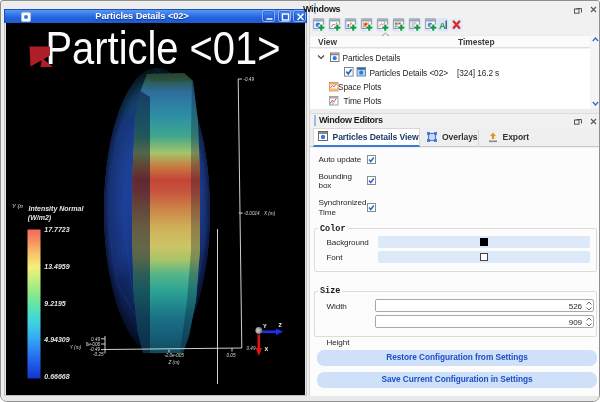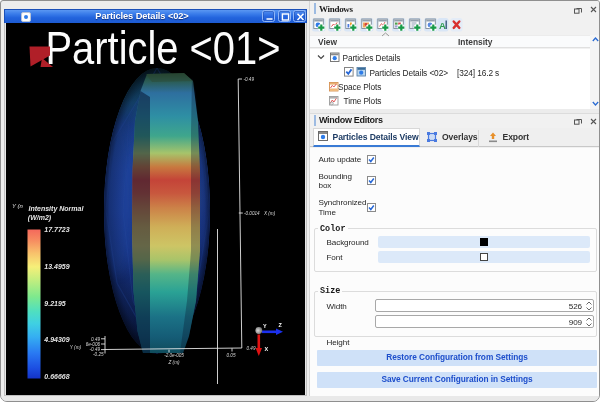--- a/index.html
+++ b/index.html
@@ -24,21 +24,21 @@
       border:1px solid #8fb6f8;box-shadow:inset 0 0 0 1px rgba(30,70,160,.4);}
   .wbtn svg{position:absolute;left:0;top:0;}
   
   #rpanel{left:309px;top:0;width:290px;height:395px;background:#f1f1f1;}
   .paneltitle{font-weight:bold;font-size:9px;color:#1a1a1a;letter-spacing:-0.3px;}
   .accent{width:1.5px;background:#9dbbe2;}
   .treetext{font-size:8.3px;color:#262626;white-space:nowrap;letter-spacing:-0.1px;}
   .lbl{font-size:8.1px;color:#262626;white-space:nowrap;letter-spacing:-0.1px;}
   .bluefield{background:#dcE9f9;border-radius:2px;}
   .spinfield{background:#fff;border:1px solid #a8a8a8;border-radius:2px;}
-  .btn{left:316px;width:280px;height:15.5px;background:#cfe1f8;border-radius:1px;
+  .btn{left:316px;width:280px;height:15.5px;background:#cfe1f8;border-radius:7px;
        text-align:center;font-weight:bold;font-size:8.3px;color:#1d4ecb;
        letter-spacing:-0.05px;}
   fieldset{position:absolute;border:1px solid #dcdcdc;border-radius:2px;margin:0;padding:0;}
   fieldset legend{font-weight:bold;font-size:8.5px;color:#1a1a1a;margin-left:3px;
        padding:0 2px;font-family:Liberation Mono, monospace;}
 </style></head>
 <body>
 <div id="app">
 
   <div id="child" class="abs"></div>
@@ -211,21 +211,21 @@
       <text x="38.3" y="282.5">9.2195</text>
       <text x="38.3" y="319.2">4.94309</text>
       <text x="38.3" y="356">0.66668</text>
     </g>
   </svg>
 
   <div id="rpanel" class="abs"></div>
   <div class="abs" style="left:308px;top:0;width:1px;height:395px;background:#d5d5d5;"></div>
 
   <div class="abs accent" style="left:313px;top:2px;height:11px;"></div>
-  <div class="abs paneltitle" style="left:318px;top:2.5px;font-family:Liberation Serif, serif;">Windows</div>
+  <div class="abs paneltitle" style="left:302px;top:2.5px;">Windows</div>
   <svg class="abs" style="left:573px;top:4.5px;" width="8" height="8" viewBox="0 0 8 8">
       <path d="M2.5 2.5 h5 v4" fill="none" stroke="#555" stroke-width="1"></path>
       <rect x="0.5" y="3" width="4.5" height="4.2" fill="#f1f1f1" stroke="#555" stroke-width="1"></rect>
     </svg>
   <svg class="abs" style="left:588.5px;top:5px;" width="7" height="7" viewBox="0 0 7 7">
       <path d="M1 1 L6 6 M6 1 L1 6" stroke="#555" stroke-width="1.1"></path>
     </svg>
 
   <svg class="abs" style="left:311px;top:17px;" width="152" height="14" viewBox="0 0 152 14">
     <defs>
@@ -299,21 +299,21 @@
     </g>
 
     <g transform="translate(138.5,0)">
       <rect x="0" y="0" width="12" height="13.4" rx="2.5" fill="#e4ecf7"></rect>
       <path d="M3.2 3.5l5.6 6.4M8.8 3.5l-5.6 6.4" stroke="#d83030" stroke-width="2.4" stroke-linecap="round"></path>
     </g>
   </svg>
 
   <div class="abs" style="left:309px;top:33.5px;width:289px;height:13.5px;background:#fafbfc;border-bottom:1px solid #e0e0e0;border-top:1px solid #ececec;"></div>
   <div class="abs" style="left:317px;top:35.8px;font-size:8.4px;font-weight:bold;color:#3c3c3c;">View</div>
-  <div class="abs" style="left:457px;top:35.8px;font-size:8.4px;font-weight:bold;color:#3c3c3c;">Intensity</div>
+  <div class="abs" style="left:457px;top:35.8px;font-size:8.4px;font-weight:bold;color:#3c3c3c;">Timestep</div>
   <svg class="abs" style="left:380px;top:30.5px;" width="9" height="5" viewBox="0 0 9 5">
       <path d="M1 4 L4.5 1 L8 4" stroke="#9a9a9a" fill="none" stroke-width="1"></path>
     </svg>
 
   <div class="abs" style="left:309px;top:47.5px;width:280px;height:60px;background:#fff;"></div>
   <svg class="abs" style="left:309px;top:47.5px;" width="280" height="60" viewBox="0 0 280 60">
     <defs>
       <g id="dotwin">
           <rect x="0.5" y="0.5" width="8.5" height="8.5" fill="#fff" stroke="#6a6a6a" stroke-width="0.9"></rect>
           <rect x="1" y="1" width="7.5" height="1.8" fill="#8a8a8a"></rect>

